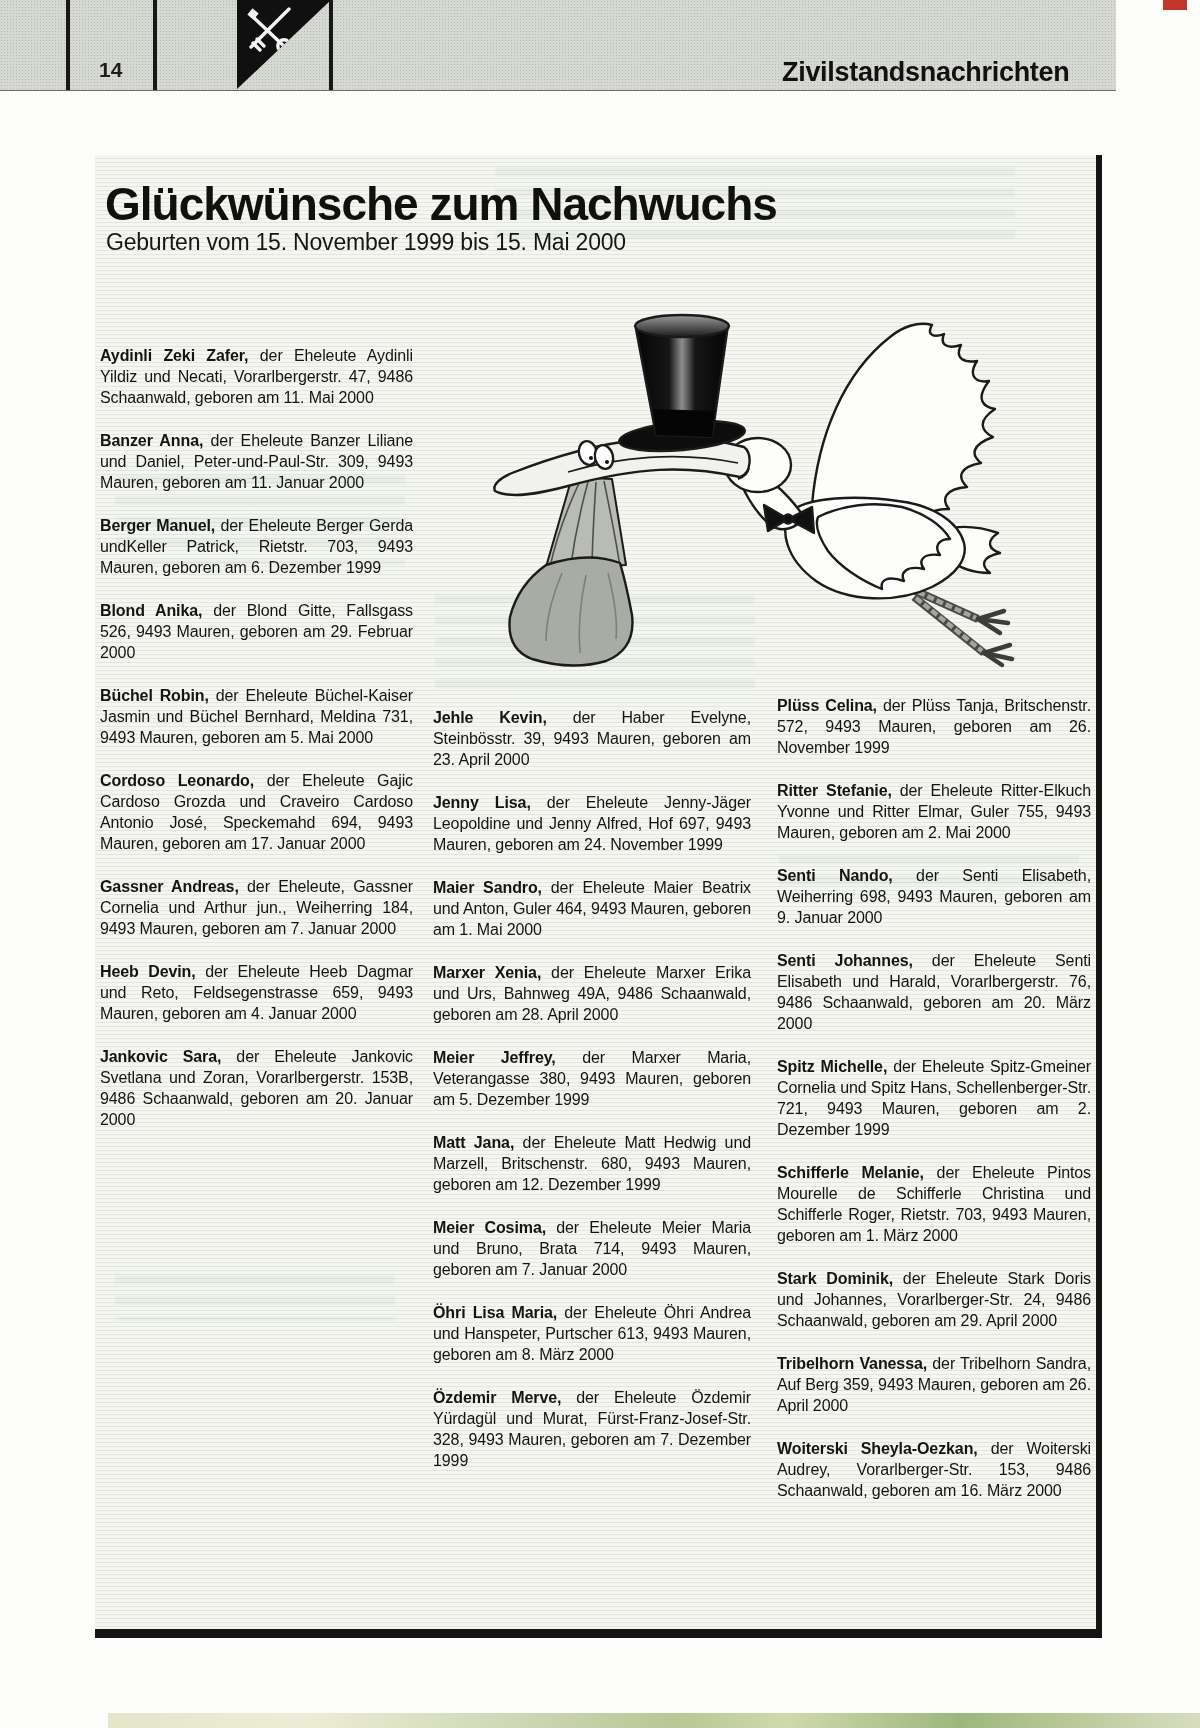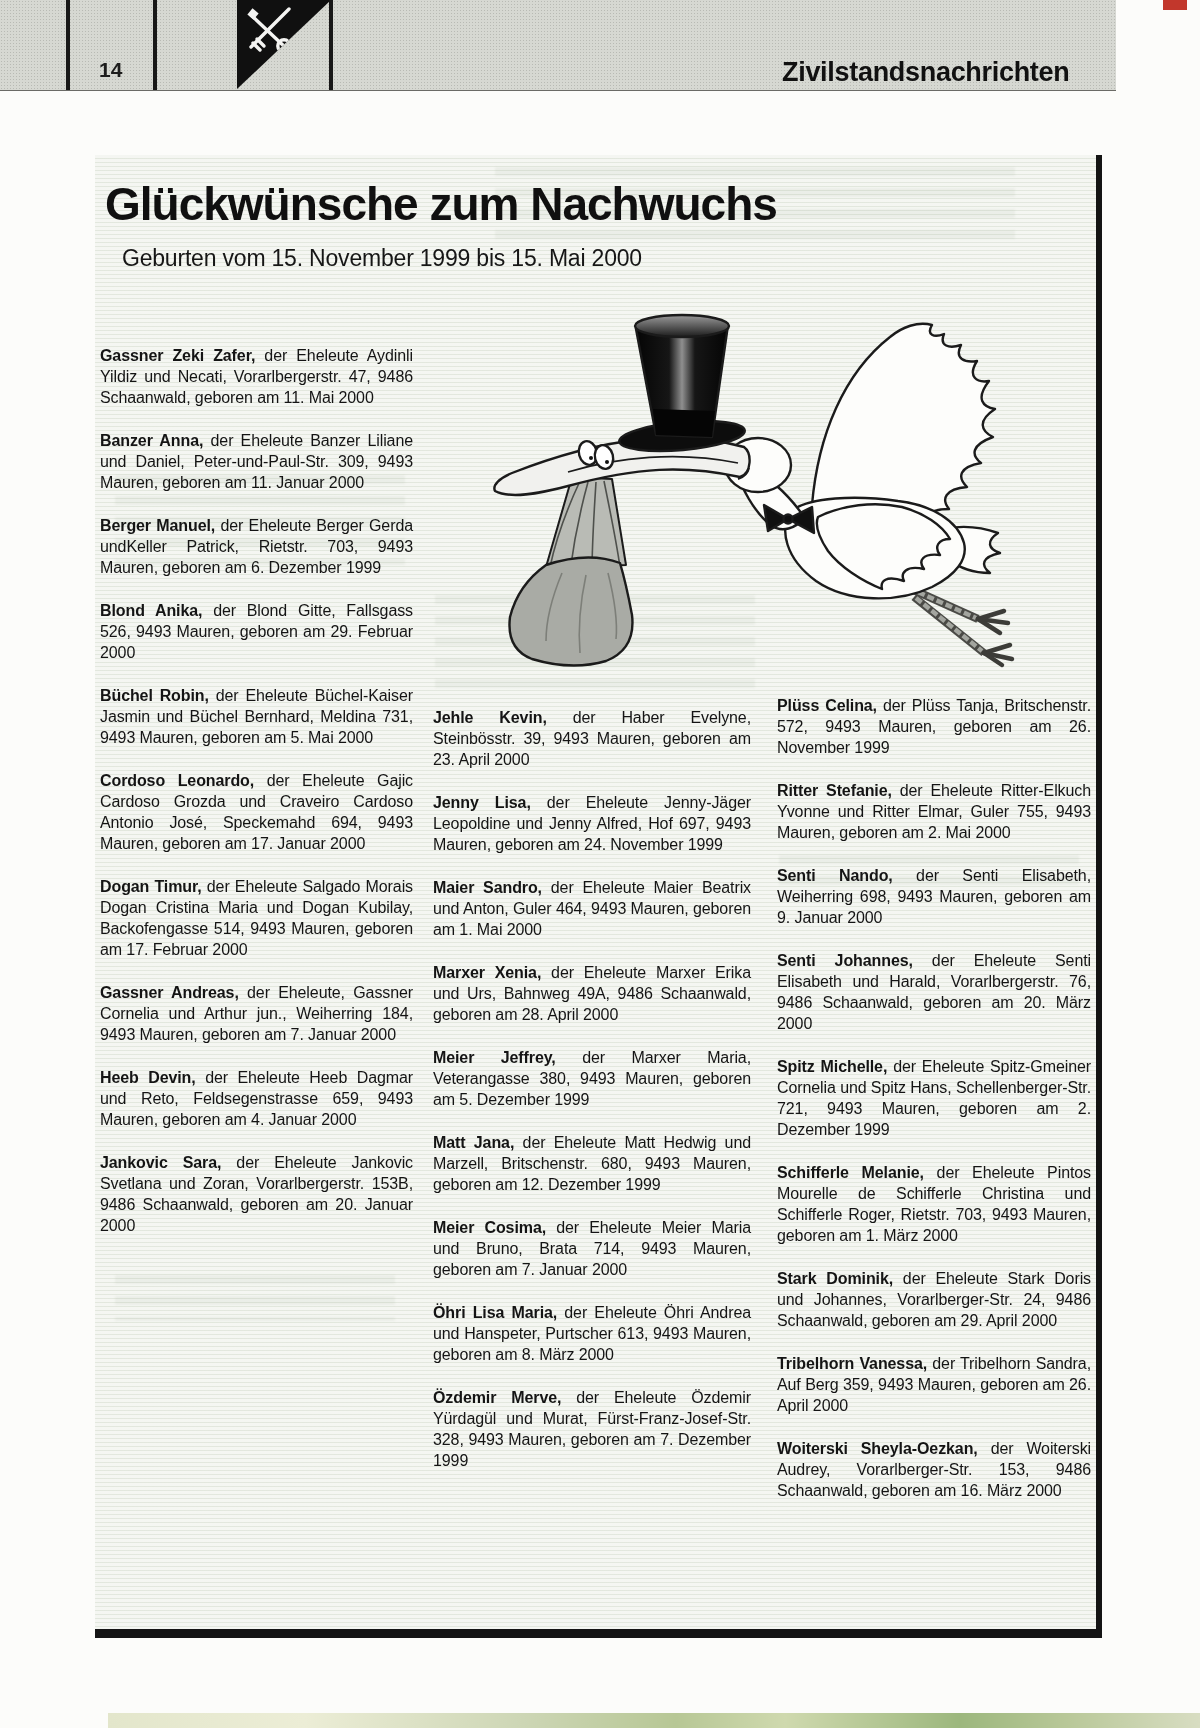--- a/index.html
+++ b/index.html
@@ -24,21 +24,21 @@
 
   
   .content{position:absolute;left:95px;top:155px;width:1001px;height:1474px;
            background-color:#ecefe8;
            background-image:repeating-linear-gradient(180deg,
               rgba(255,255,255,0.45) 0 3px, rgba(203,211,196,0.28) 3px 4px);
            border-right:6px solid #141414;
            border-bottom:9px solid #141414;}
   .article-title{position:absolute;left:10px;top:22px;margin:0;font-size:46px;font-weight:bold;
                  letter-spacing:-1px;color:#101010;}
-  .article-subtitle{position:absolute;left:11px;top:74px;margin:16px;font-size:23px;font-weight:normal;
+  .article-subtitle{position:absolute;left:11px;top:74px;margin:0;font-size:23px;font-weight:normal;
                     letter-spacing:-0.2px;color:#161616;}
 
   .col{position:absolute;}
   .col1{left:5px;top:190px;width:313px;}
   .col2{left:338px;top:552px;width:318px;}
   .col3{left:682px;top:540px;width:314px;}
   .entry{margin:0 0 22px 0;font-size:16px;line-height:21px;text-align:justify;
          letter-spacing:-0.1px;color:#141414;}
   .entry b{font-weight:bold;}
 
@@ -178,27 +178,26 @@
         <ellipse cx="262" cy="59" rx="47" ry="11" fill="url(#hatTop)"></ellipse>
         <path fill="#050505" stroke="none" d="M233,142 L236,168 L292,170 L295,144 Z"></path>
 
         <path fill="#101010" d="M368,252 L344,238 L348,264 Z"></path>
         <path fill="#101010" d="M368,252 L392,240 L394,266 Z"></path>
         <circle cx="368" cy="252" r="4.5" fill="#101010"></circle>
       </g>
     </svg>
 
     <div class="col col1">
-        <p class="entry"><b>Gassner Zeki Zafer, </b><span>der Eheleute Aydinli Yildiz und Necati, Vorarlbergerstr. 47, 9486 Schaanwald, geboren am 11. Mai 2000</span></p>
+        <p class="entry"><b>Aydinli Zeki Zafer, </b><span>der Eheleute Aydinli Yildiz und Necati, Vorarlbergerstr. 47, 9486 Schaanwald, geboren am 11. Mai 2000</span></p>
         <p class="entry"><b>Banzer Anna, </b><span>der Eheleute Banzer Liliane und Daniel, Peter-und-Paul-Str. 309, 9493 Mauren, geboren am 11. Januar 2000</span></p>
         <p class="entry"><b>Berger Manuel, </b><span>der Eheleute Berger Gerda undKeller Patrick, Rietstr. 703, 9493 Mauren, geboren am 6. Dezember 1999</span></p>
         <p class="entry"><b>Blond Anika, </b><span>der Blond Gitte, Fallsgass 526, 9493 Mauren, geboren am 29. Februar 2000</span></p>
         <p class="entry"><b>Büchel Robin, </b><span>der Eheleute Büchel-Kaiser Jasmin und Büchel Bernhard, Meldina 731, 9493 Mauren, geboren am 5. Mai 2000</span></p>
         <p class="entry"><b>Cordoso Leonardo, </b><span>der Eheleute Gajic Cardoso Grozda und Craveiro Cardoso Antonio José, Speckemahd 694, 9493 Mauren, geboren am 17. Januar 2000</span></p>
-        <p class="entry"><b>Dogan Timur, </b><span>der Eheleute Salgado Morais Dogan Cristina Maria und Dogan Kubilay, Backofengasse 514, 9493 Mauren, geboren am 17. Februar 2000</span></p>
         <p class="entry"><b>Gassner Andreas, </b><span>der Eheleute, Gassner Cornelia und Arthur jun., Weiherring 184, 9493 Mauren, geboren am 7. Januar 2000</span></p>
         <p class="entry"><b>Heeb Devin, </b><span>der Eheleute Heeb Dagmar und Reto, Feldsegenstrasse 659, 9493 Mauren, geboren am 4. Januar 2000</span></p>
         <p class="entry"><b>Jankovic Sara, </b><span>der Eheleute Jankovic Svetlana und Zoran, Vorarlbergerstr. 153B, 9486 Schaanwald, geboren am 20. Januar 2000</span></p>
       </div>
     <div class="col col2">
         <p class="entry"><b>Jehle Kevin, </b><span>der Haber Evelyne, Steinbösstr. 39, 9493 Mauren, geboren am 23. April 2000</span></p>
         <p class="entry"><b>Jenny Lisa, </b><span>der Eheleute Jenny-Jäger Leopoldine und Jenny Alfred, Hof 697, 9493 Mauren, geboren am 24. November 1999</span></p>
         <p class="entry"><b>Maier Sandro, </b><span>der Eheleute Maier Beatrix und Anton, Guler 464, 9493 Mauren, geboren am 1. Mai 2000</span></p>
         <p class="entry"><b>Marxer Xenia, </b><span>der Eheleute Marxer Erika und Urs, Bahnweg 49A, 9486 Schaanwald, geboren am 28. April 2000</span></p>
         <p class="entry"><b>Meier Jeffrey, </b><span>der Marxer Maria, Veterangasse 380, 9493 Mauren, geboren am 5. Dezember 1999</span></p>

